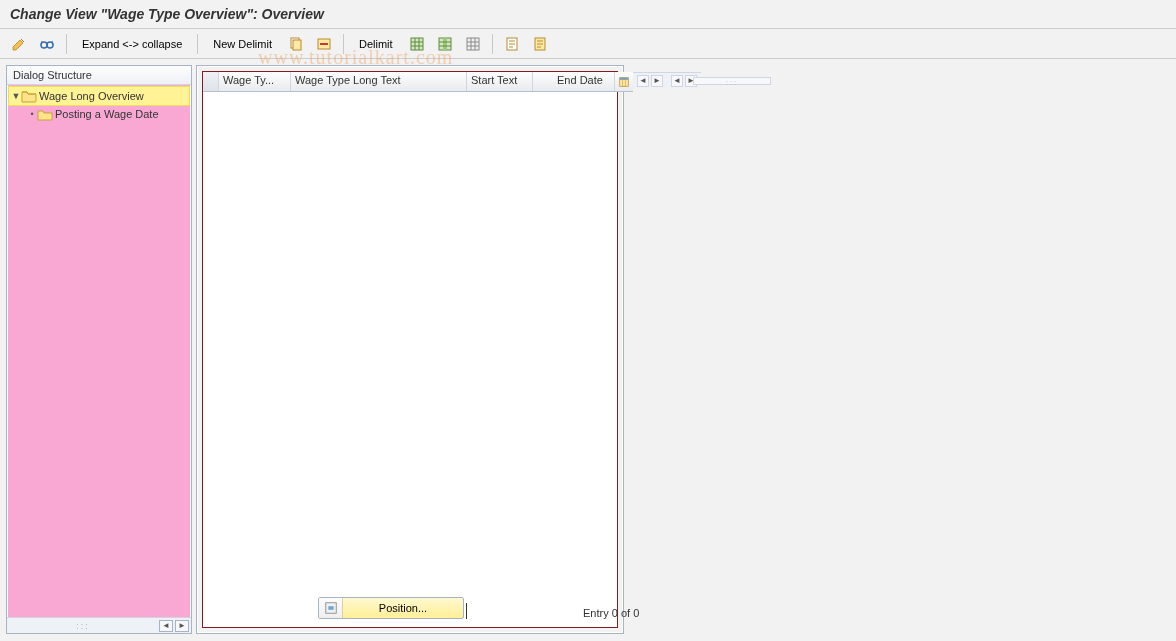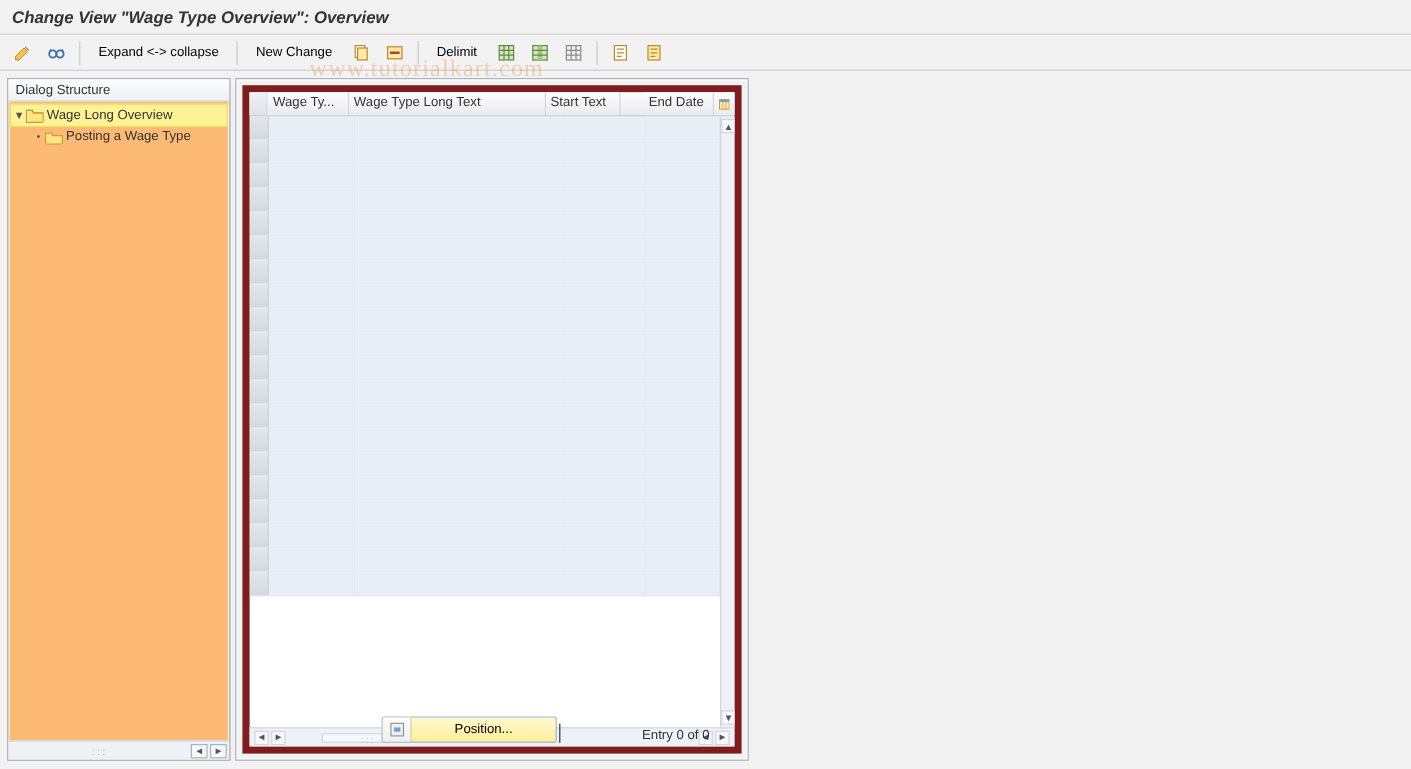--- a/index.html
+++ b/index.html
@@ -48,21 +48,21 @@
 
     .content-area {
       display: flex;
       position: relative;
       height: calc(641px - 60px);
       padding: 6px;
       gap: 4px;
     }
     .sidebar {
       width: 186px;
-      background: #fdba74;
+      background: #f9a8d4;
       border: 1px solid #a6b4c5;
       display: flex;
       flex-direction: column;
       box-shadow: inset 0 0 0 1px #fff;
     }
     .sidebar-header {
       background: linear-gradient(#fdfdfd,#eef1f5);
       border-bottom: 1px solid #cfd6df;
       padding: 3px 6px;
       font-size: 11px;
@@ -106,21 +106,21 @@
 
     .grid-panel {
       width: 428px;
       background: #f2f2f2;
       border: 1px solid #a6b4c5;
       box-shadow: inset 0 0 0 1px #fff;
       display:flex;
       flex-direction:column;
       padding:5px;
     }
-    .grid-wrap { flex:1; position:relative; border:6px solid #7f1d1d; background:#fff; display:flex; flex-direction:column; }
+    .grid-wrap { flex:1; position:relative; border:1px solid #7f1d1d; background:#fff; display:flex; flex-direction:row; }
     .grid-header-row { display:flex; background:linear-gradient(#fdfdfd,#e8ebef); border-bottom:1px solid #b6c0cd; height:20px; }
     .grid-header-row .gh {
       border-right:1px solid #cfd6df;
       padding:2px 4px;
       font-size:11px;
       color:#333;
       overflow:hidden; white-space:nowrap; text-overflow:ellipsis;
       background:linear-gradient(#fdfdfd,#e8ebef);
     }
     .gh.sel { width:16px; background:linear-gradient(#eef1f5,#dde3ea);}
@@ -160,21 +160,21 @@
       background: linear-gradient(#fff9d1,#ffef96);
       height:22px;
       cursor:pointer;
       border-radius:2px;
     }
     .pos-btn .pos-icon-slot{
       width:24px; height:20px; display:flex; align-items:center; justify-content:center;
       border-right:1px solid #d8d0a0; background:linear-gradient(#fdfdfd,#efefef);
     }
     .pos-btn .pos-label { width:120px; text-align:center; font-size:11px;}
-    .entry-text { margin-left: 68px; font-size:11px; }
+    .entry-text { margin-left: 116px; font-size:11px; }
     .cursor-bar { margin-left:2px; width:1px; height:16px; background:#333; }
 
     .watermark {
       position: absolute;
       top: 46px;
       left: 238px;
       font-size: 20px;
       color: rgba(231, 143, 59, 0.35);
       font-family: Georgia, serif;
       pointer-events: none;
@@ -198,21 +198,21 @@
   <button class="tb-btn">
     <svg class="icon-svg" viewBox="0 0 16 16">
         <circle cx="5" cy="9" r="3" fill="none" stroke="#3a6fae" stroke-width="1.5"></circle>
         <circle cx="11" cy="9" r="3" fill="none" stroke="#3a6fae" stroke-width="1.5"></circle>
         <path d="M8 9h0 M2 9l1-4 M14 9l-1-4" stroke="#3a6fae" stroke-width="1"></path>
       </svg>
   </button>
   <div class="tb-sep"></div>
   <button class="tb-btn tb-text">Expand &lt;-&gt; collapse</button>
   <div class="tb-sep"></div>
-  <button class="tb-btn tb-text">New Change</button>
+  <button class="tb-btn tb-text">New Delimit</button>
   <button class="tb-btn">
     <svg class="icon-svg" viewBox="0 0 16 16">
         <rect x="3" y="2" width="8" height="10" fill="#fff" stroke="#b88a2e"></rect>
         <rect x="5" y="4" width="8" height="10" fill="#ffe9a3" stroke="#b88a2e"></rect>
       </svg>
   </button>
   <button class="tb-btn">
     <svg class="icon-svg" viewBox="0 0 16 16">
         <rect x="2" y="3" width="12" height="10" fill="#ffe9a3" stroke="#b88a2e"></rect>
         <path d="M4 8h8" stroke="#c03c2f" stroke-width="2"></path>
@@ -271,21 +271,21 @@
         </span>
         <span>Wage Long Overview</span>
       </div>
       <div class="tree-row child">
         <span class="bullet">•</span>
         <span class="folder-icon">
           <svg viewBox="0 0 16 14" width="16" height="14">
               <path d="M1 4h5l1 2h8v6a1 1 0 0 1-1 1H1V4z" fill="#ffe48a" stroke="#c7a232"></path>
             </svg>
         </span>
-        <span>Posting a Wage Type</span>
+        <span>Posting a Wage Date</span>
       </div>
     </div>
     <div class="sidebar-footer">
       <span class="handle">:::</span>
       <div class="arrow-btn">◄</div>
       <div class="arrow-btn">►</div>
     </div>
   </div>
 
   <div class="grid-panel">

